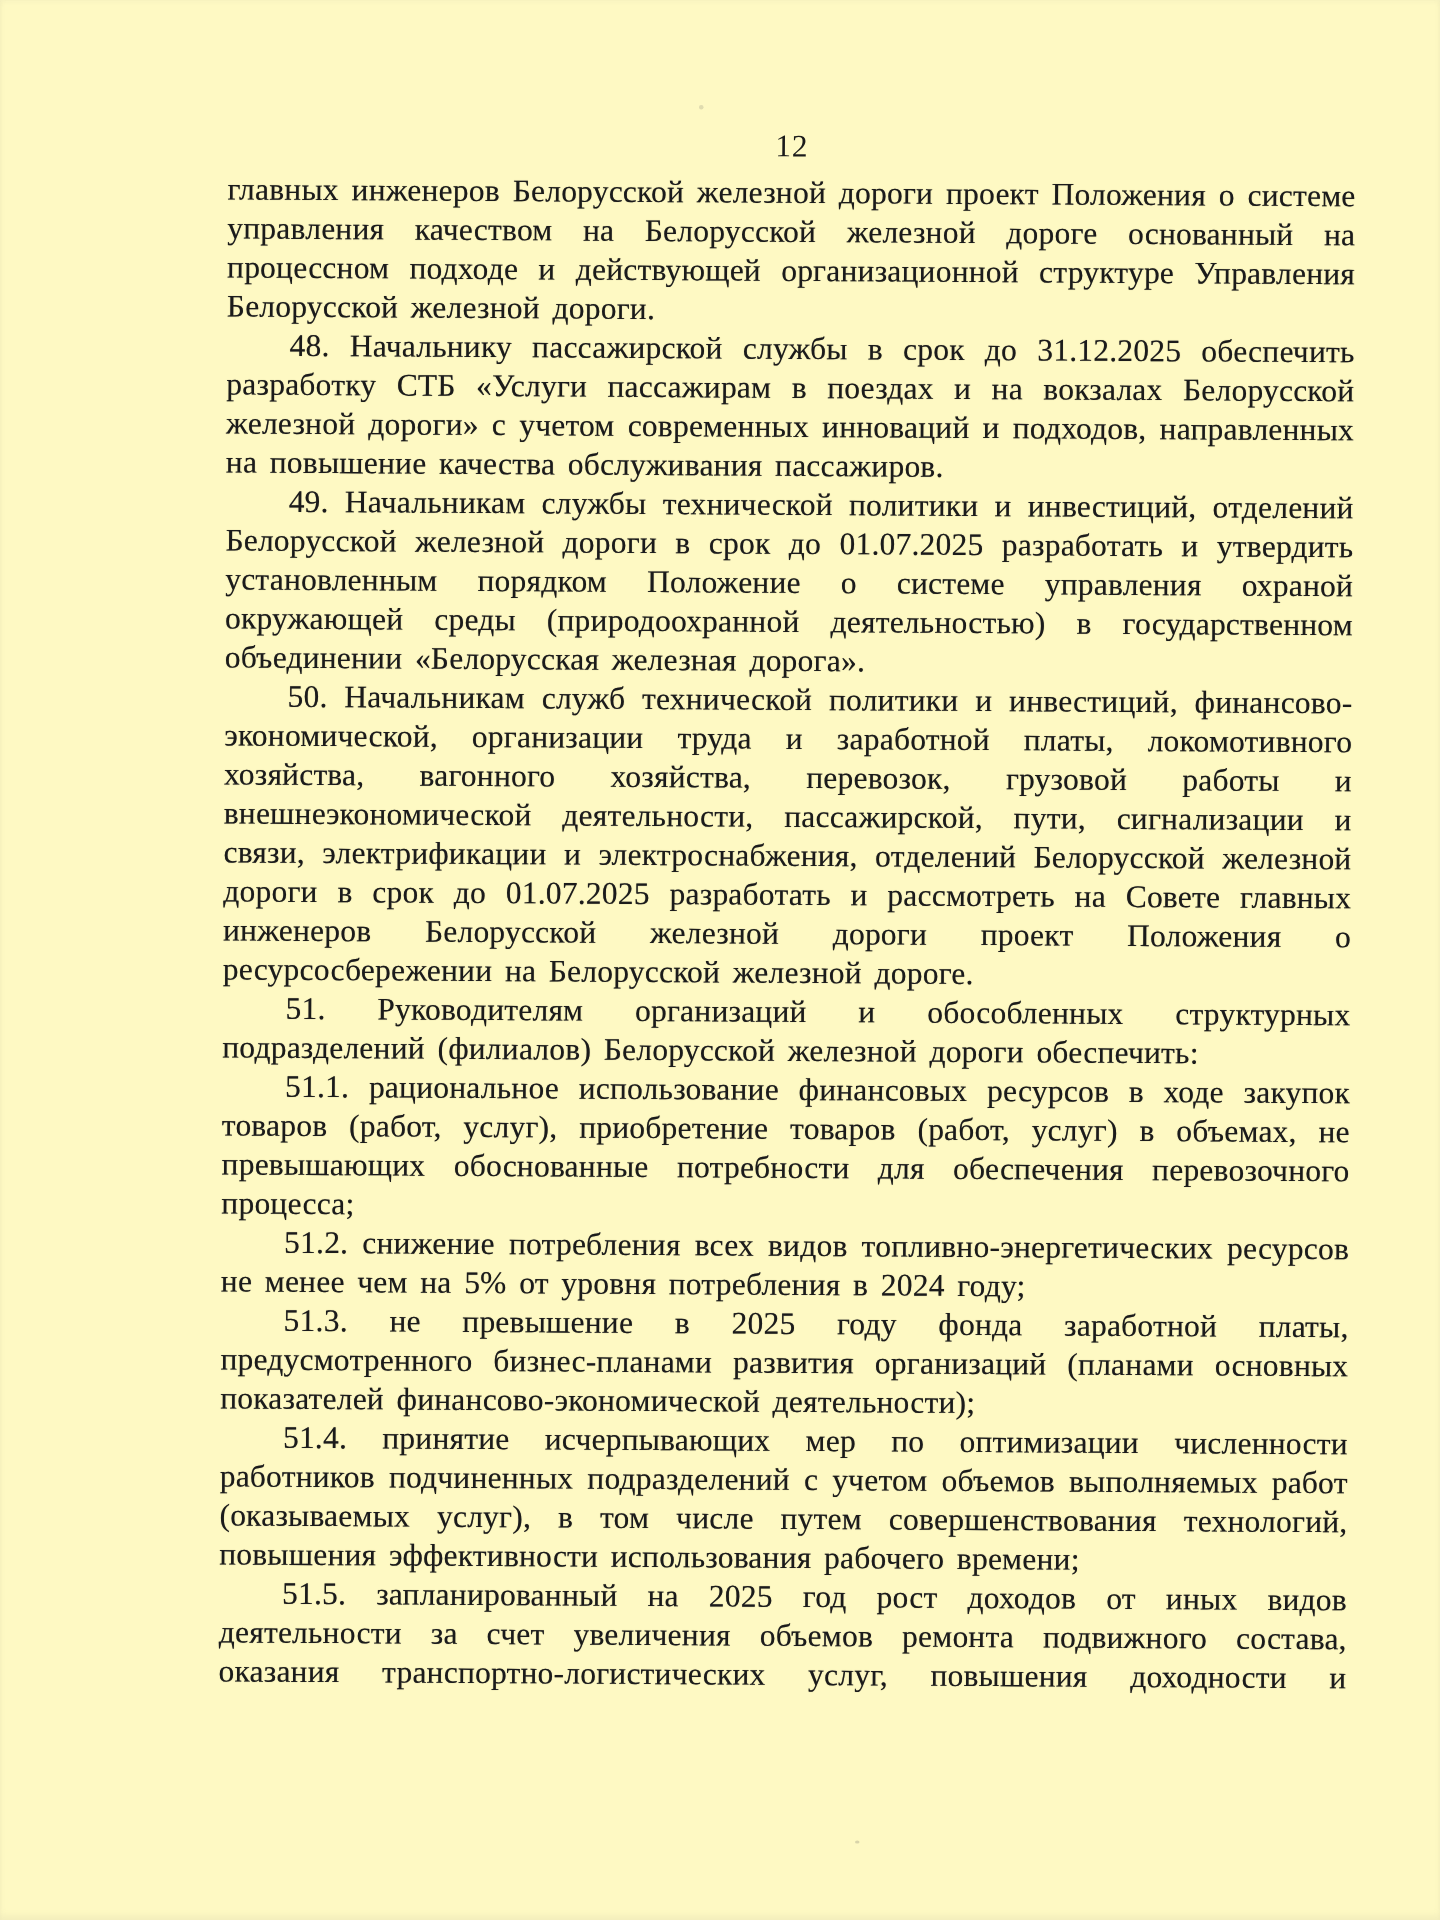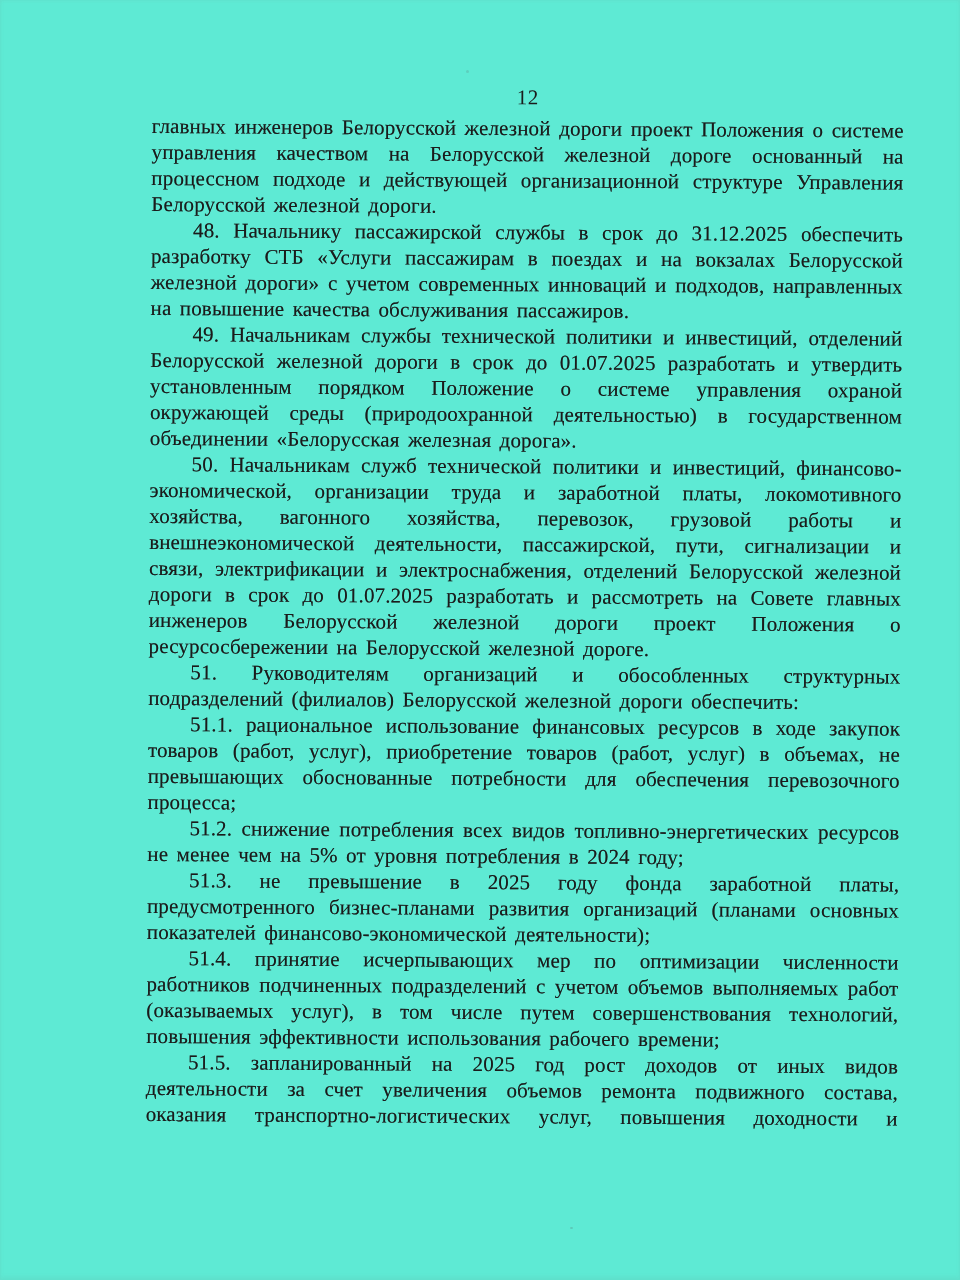--- a/index.html
+++ b/index.html
@@ -4,21 +4,21 @@
 <style>
   html, body {
     margin: 0;
     padding: 0;
     background: #ffffff;
   }
   .page {
     position: relative;
     width: 960px;
     height: 1280px;
-    background: #5eead4;
+    background: #fef9c3;
     overflow: hidden;
     font-family: "Liberation Serif", "DejaVu Serif", serif;
     color: #1b1b1b;
     box-shadow: inset 0 -3px 4px rgba(120,120,120,0.08), inset 0 2px 3px rgba(150,150,150,0.05);
   }
   
   .scan-block {
     position: absolute;
     left: 152px;
     top: 82px;

